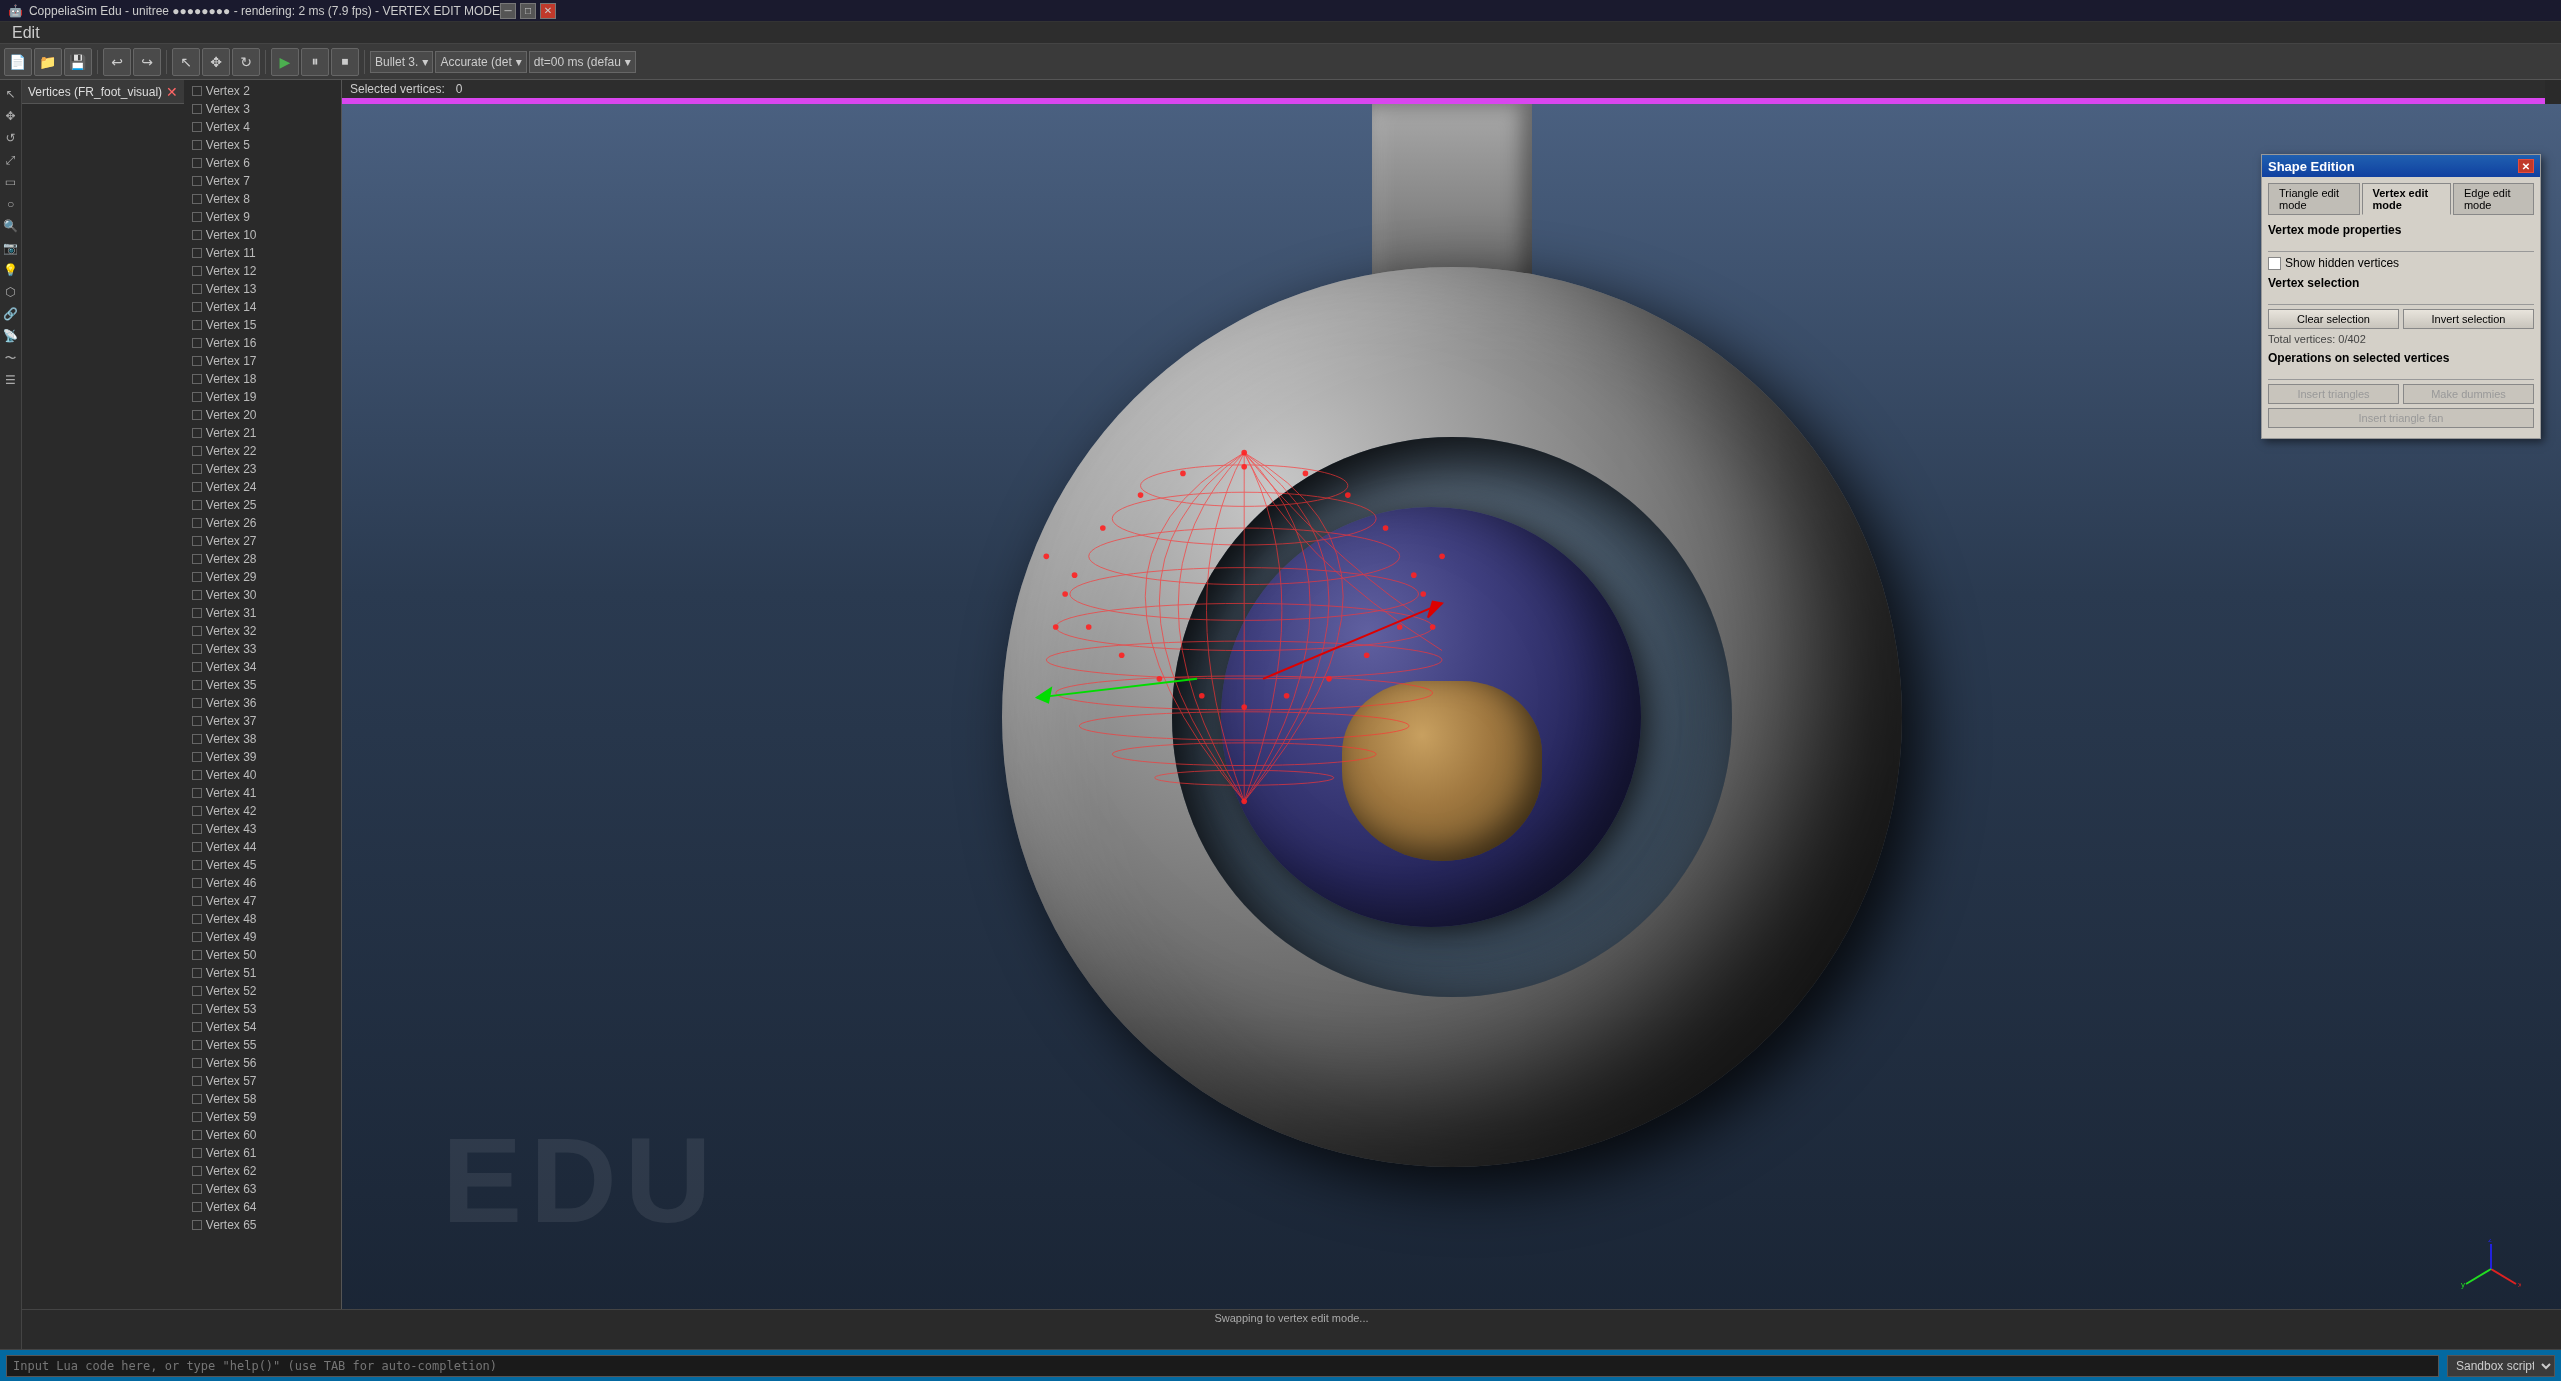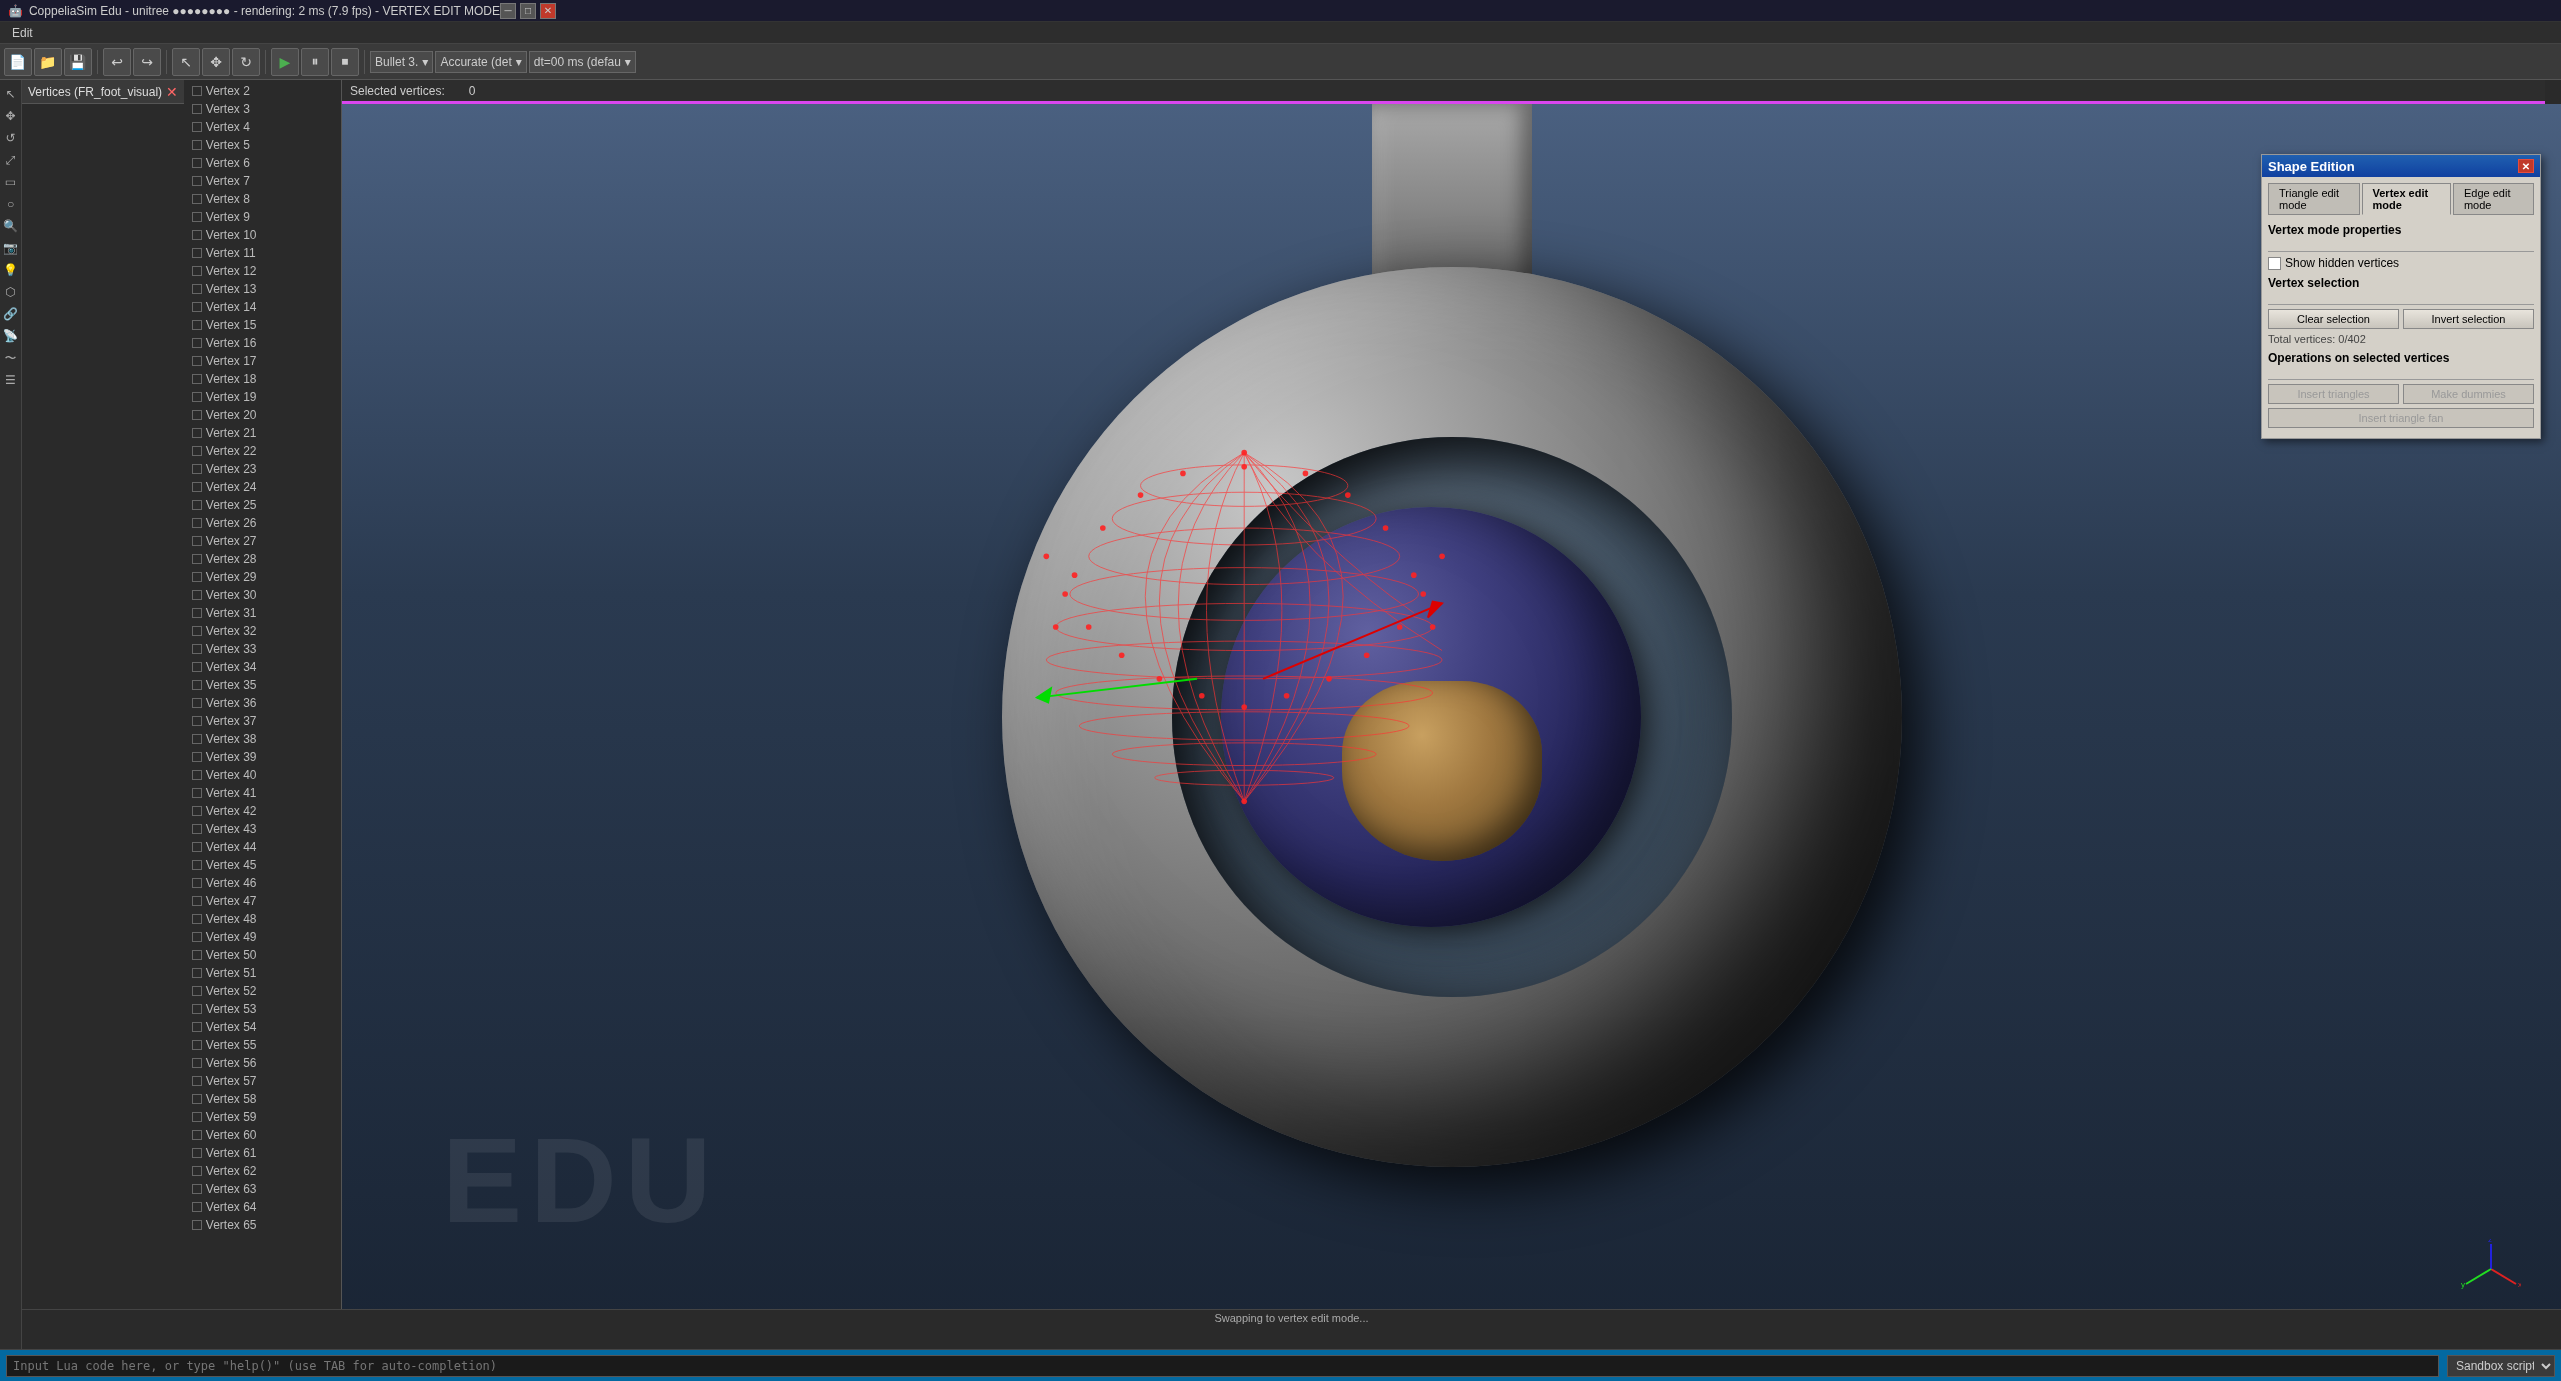--- a/index.html
+++ b/index.html
@@ -43,21 +43,21 @@
     }
     .title-btn.close { background: #c0392b; }
 
     
     #menubar {
       height: 22px;
       background: #2d2d2d;
       display: flex;
       align-items: center;
       padding: 0 4px;
-      font-size: 12px;
+      font-size: 16px;
       border-bottom: 1px solid #444;
     }
     .menu-item {
       padding: 2px 8px;
       cursor: pointer;
       color: #ccc;
     }
 
     
     #toolbar {
@@ -197,27 +197,27 @@
     }
 
     
     #selected-header {
       position: absolute;
       top: 0;
       left: 320px;
       height: 24px;
       right: 16px;
       background: #2d2d2d;
-      border-bottom: 3px solid #d946ef;
+      border-bottom: 6px solid #d946ef;
       display: flex;
       align-items: center;
       padding: 0 8px;
       font-size: 12px;
       color: #ccc;
-      gap: 24px;
+      gap: 11px;
     }
 
     
     #viewport {
       position: absolute;
       top: 24px;
       left: 320px;
       right: 0;
       bottom: 0;
       background: linear-gradient(180deg, #4a6080 0%, #2a3a50 40%, #1a2535 100%);

